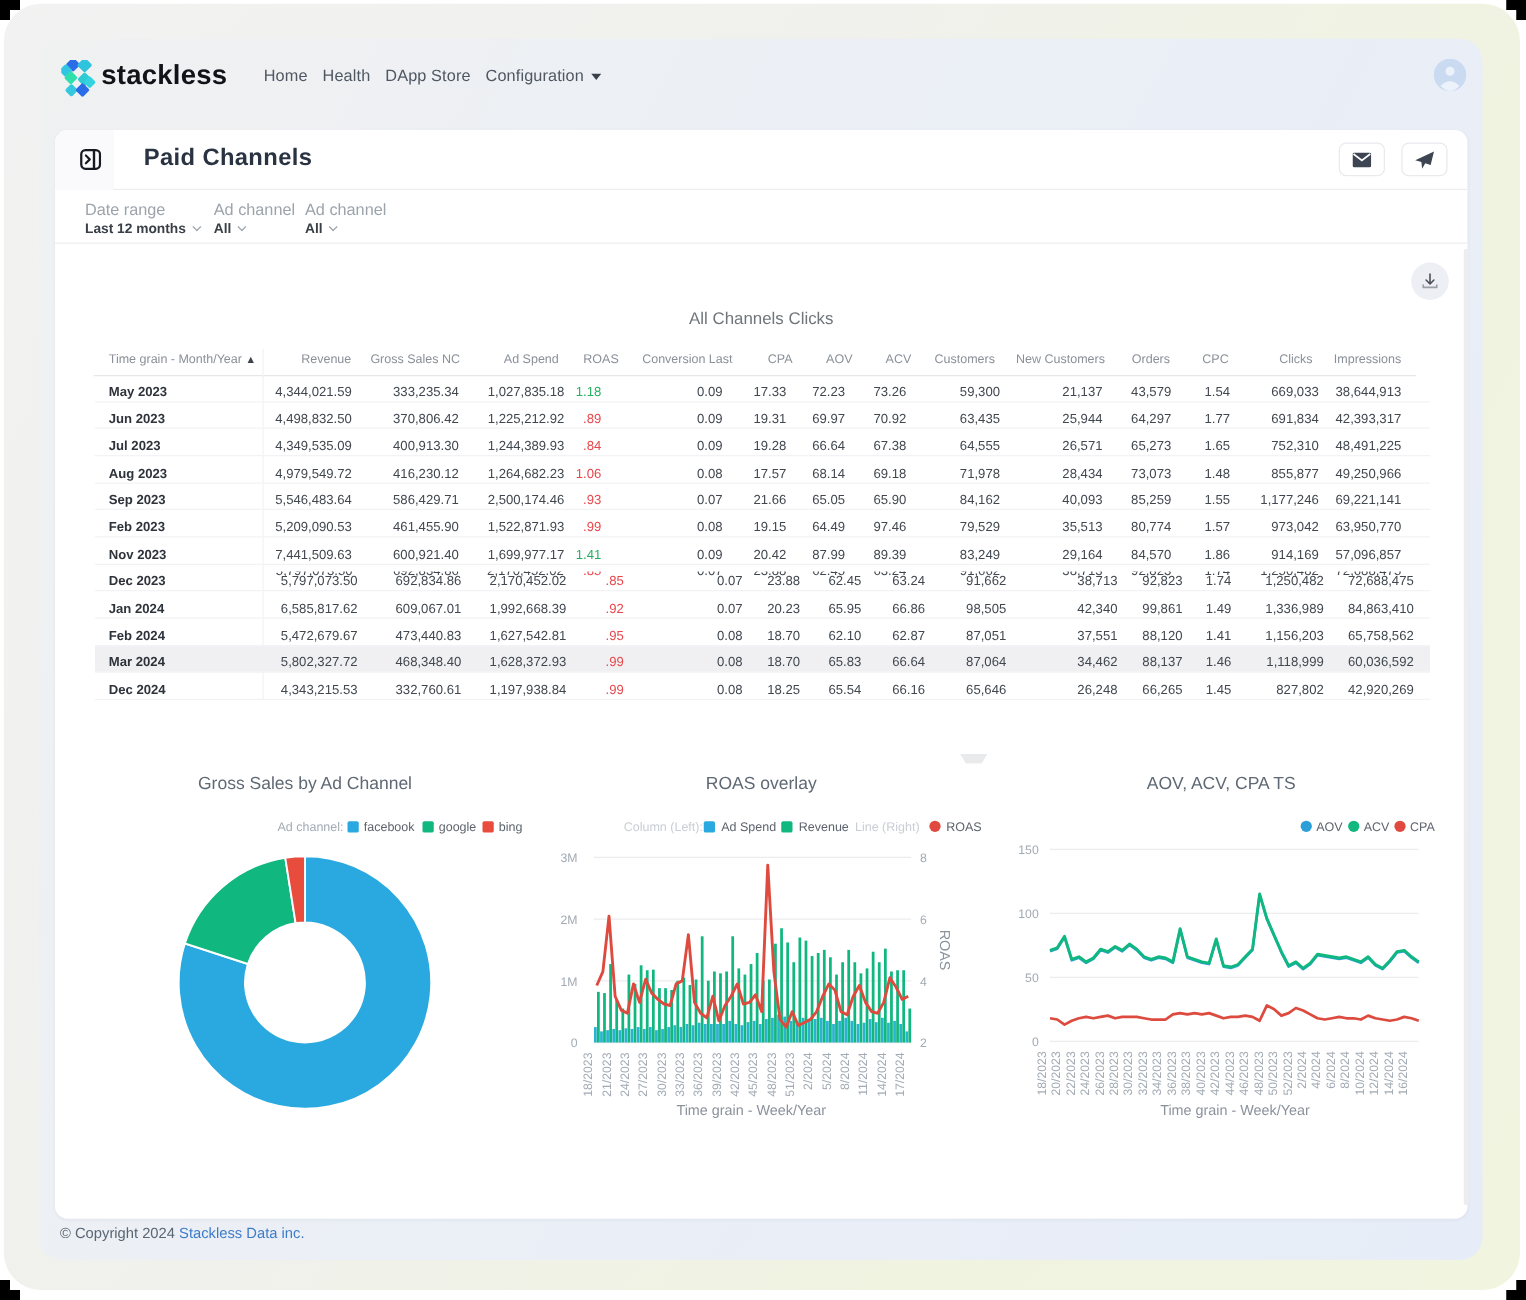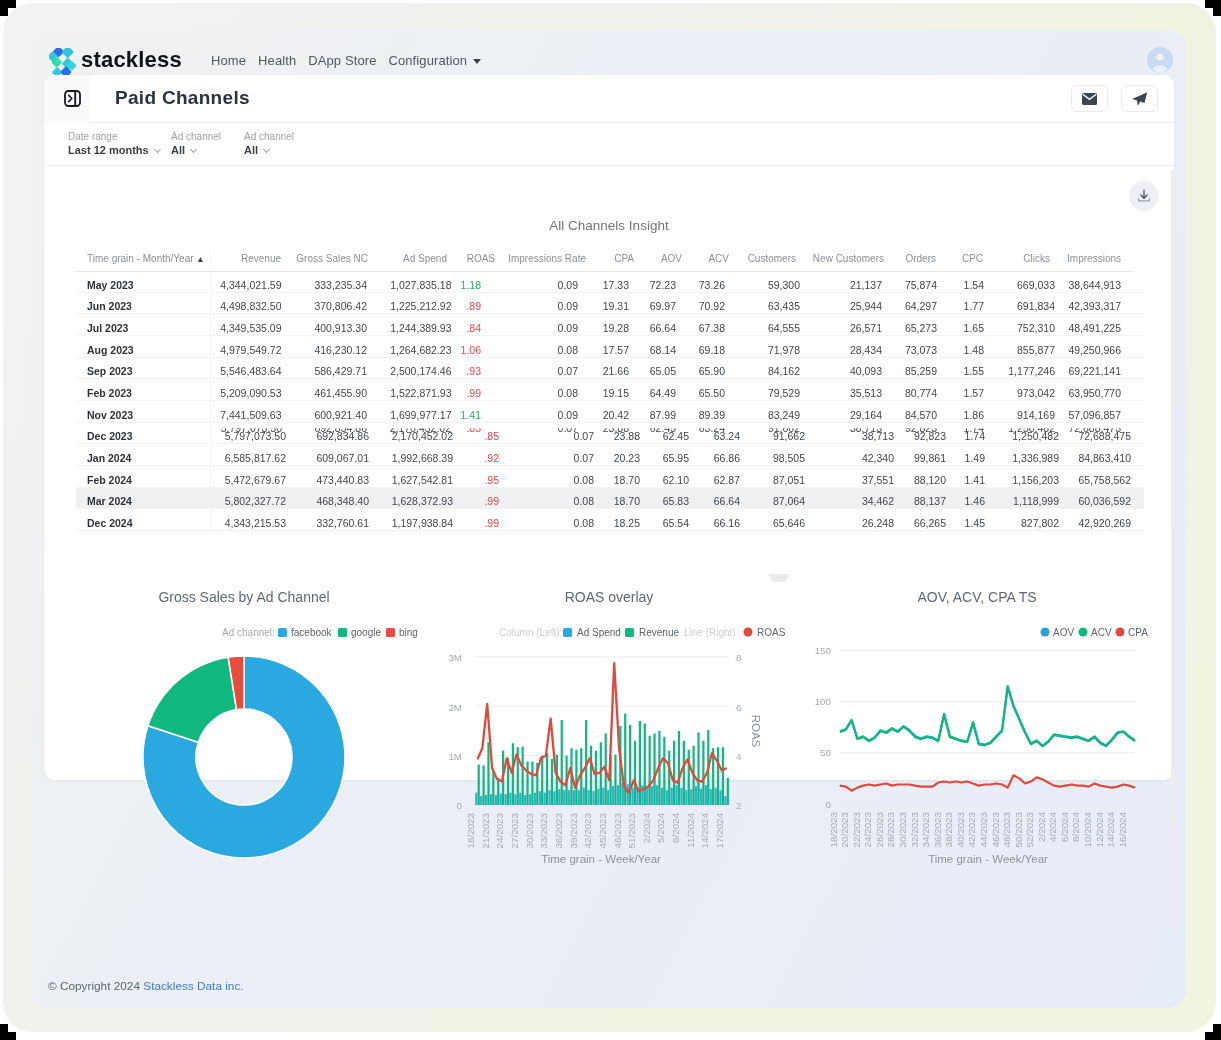--- a/index.html
+++ b/index.html
@@ -2,28 +2,28 @@
 <html><head><meta charset="utf-8"><style>
 *{margin:0;padding:0;box-sizing:border-box}
 html,body{width:1221px;height:1040px;background:#fff;font-family:"Liberation Sans",sans-serif;overflow:hidden;position:relative}
 .shell{position:absolute;left:3px;top:3px;right:5px;bottom:8px;border-radius:30px;background:linear-gradient(118deg,#f2f2f2 0%,#f0f1ec 40%,#f0f3e0 72%,#f1f4df 100%)}
 .app{position:absolute;left:31px;top:31px;width:1155px;height:977px;border-radius:18px;background:linear-gradient(118deg,#f0f1f1 0%,#ebeff6 45%,#e7edf8 100%)}
 .word{position:absolute;left:50px;top:16px;font-size:22px;letter-spacing:.2px;color:#101318;font-weight:700}
 .word span{font-weight:600}
 .navlinks{position:absolute;left:180px;top:22px;font-size:13px;font-weight:400;color:#4f5763;letter-spacing:.1px}
 .navlinks span.it{margin-right:12px}
 .caret{display:inline-block;width:0;height:0;border-left:4px solid transparent;border-right:4px solid transparent;border-top:5px solid #3a414b;vertical-align:middle;margin-left:6px}
-.card{position:absolute;left:44px;top:75px;width:1130px;height:705px;background:#fff;border-radius:10px;box-shadow:0 1px 3px rgba(40,50,80,.06)}
+.card{position:absolute;left:44px;top:104px;width:1130px;height:871px;background:#fff;border-radius:10px;box-shadow:0 1px 3px rgba(40,50,80,.06)}
 .sidebar{position:absolute;left:0;top:0;width:47px;height:48px;background:#fafafc;border-radius:10px 0 0 0}
 .hdr{position:absolute;left:47px;top:0;right:0;height:48px;border-bottom:1px solid #ededf0}
 .title{position:absolute;left:24px;top:12px;font-size:19px;font-weight:700;color:#2a3342;letter-spacing:.3px}
 .hbtn{position:absolute;top:10px;width:37px;height:27px;border:1px solid #e9eaee;border-radius:6px;background:#fff;display:flex;align-items:center;justify-content:center}
 .filters{position:absolute;left:0;top:48px;right:0;height:43px;border-bottom:1px solid #ededf0}
 .f{position:absolute;top:8px}
-.f .lab{font-size:10px;color:#9ca3ab}
+.f .lab{font-size:13px;color:#9ca3ab}
 .f .val{font-size:11px;font-weight:700;color:#383f47;margin-top:2px}
 .f .chev{display:inline-block;width:5px;height:5px;border-right:1.3px solid #9ca3ab;border-bottom:1.3px solid #9ca3ab;transform:rotate(45deg);margin-left:6px;vertical-align:2px}
 .dl{position:absolute;left:1085px;top:106px;width:30px;height:30px;border-radius:50%;background:#edeff4;display:flex;align-items:center;justify-content:center}
 .ttitle{position:absolute;left:0;top:143px;width:1130px;text-align:center;font-size:13.5px;color:#6f7579}
 .tbl{position:absolute;left:0;top:0;width:1130px;font-size:10.5px;color:#41474f}
 .hd{position:absolute;top:178px;font-size:10px;color:#8a9099;white-space:nowrap}
 .sort{font-size:8.5px;color:#3f444c;letter-spacing:0}
 .hline{position:absolute;left:31px;width:1058px;border-top:1px solid #e7e7eb}
 .vsep{position:absolute;width:1px;background:#f4f4f6}
 .row{position:absolute;left:32px;width:1068px;height:21.67px;border-bottom:1px solid #f3f3f5;overflow:hidden}
@@ -93,28 +93,28 @@
         <div class="lab">Ad channel</div>
         <div class="val">All<span class="chev"></span></div>
       </div>
   </div>
   <div class="dl">
       <svg width="18" height="18" viewBox="0 0 18 18">
         <path d="M9 3.2 L9 10.8 M5.9 8 L9 11.2 L12.1 8" fill="none" stroke="#4c525c" stroke-width="1.3" stroke-linecap="round" stroke-linejoin="round"></path>
         <path d="M3.6 12 L3.6 13.9 L14.4 13.9 L14.4 12" fill="none" stroke="#99a0a8" stroke-width="1.3" stroke-linecap="round" stroke-linejoin="round"></path>
       </svg>
     </div>
-  <div class="ttitle">All Channels Insight</div>
+  <div class="ttitle">All Channels Clicks</div>
   <div class="tbl">
       <span class="hd" style="left:43px">Time grain - Month/Year <span class="sort">▲</span></span>
       <span class="hd" style="right:893px">Revenue</span>
       <span class="hd" style="right:806px">Gross Sales NC</span>
       <span class="hd" style="right:727px">Ad Spend</span>
       <span class="hd" style="right:679px">ROAS</span>
-      <span class="hd" style="right:588px">Impressions Rate</span>
+      <span class="hd" style="right:588px">Conversion Last</span>
       <span class="hd" style="right:540px">CPA</span>
       <span class="hd" style="right:492px">AOV</span>
       <span class="hd" style="right:445px">ACV</span>
       <span class="hd" style="right:378px">Customers</span>
       <span class="hd" style="right:290px">New Customers</span>
       <span class="hd" style="right:238px">Orders</span>
       <span class="hd" style="right:191px">CPC</span>
       <span class="hd" style="right:124px">Clicks</span>
       <span class="hd" style="right:53px">Impressions</span>
       <div class="hline" style="top:196px"></div>
@@ -124,21 +124,21 @@
         <span class="v" style="right:862.5px">4,344,021.59</span>
         <span class="v" style="right:777px">333,235.34</span>
         <span class="v" style="right:692.5px">1,027,835.18</span>
         <span class="v roasg" style="right:663px">1.18</span>
         <span class="v" style="right:566px">0.09</span>
         <span class="v" style="right:515px">17.33</span>
         <span class="v" style="right:468px">72.23</span>
         <span class="v" style="right:419px">73.26</span>
         <span class="v" style="right:344px">59,300</span>
         <span class="v" style="right:262px">21,137</span>
-        <span class="v" style="right:207px">75,874</span>
+        <span class="v" style="right:207px">43,579</span>
         <span class="v" style="right:160px">1.54</span>
         <span class="v" style="right:89px">669,033</span>
         <span class="v" style="right:23px">38,644,913</span>
       </div>
       <div class="row" style="top:217.67px">
         <span class="m">Jun 2023</span>
         <span class="v" style="right:862.5px">4,498,832.50</span>
         <span class="v" style="right:777px">370,806.42</span>
         <span class="v" style="right:692.5px">1,225,212.92</span>
         <span class="v roasr" style="right:663px">.89</span>
@@ -206,21 +206,21 @@
       </div>
       <div class="row" style="top:304.35px">
         <span class="m">Feb 2023</span>
         <span class="v" style="right:862.5px">5,209,090.53</span>
         <span class="v" style="right:777px">461,455.90</span>
         <span class="v" style="right:692.5px">1,522,871.93</span>
         <span class="v roasr" style="right:663px">.99</span>
         <span class="v" style="right:566px">0.08</span>
         <span class="v" style="right:515px">19.15</span>
         <span class="v" style="right:468px">64.49</span>
-        <span class="v" style="right:419px">65.50</span>
+        <span class="v" style="right:419px">97.46</span>
         <span class="v" style="right:344px">79,529</span>
         <span class="v" style="right:262px">35,513</span>
         <span class="v" style="right:207px">80,774</span>
         <span class="v" style="right:160px">1.57</span>
         <span class="v" style="right:89px">973,042</span>
         <span class="v" style="right:23px">63,950,770</span>
       </div>
       <div class="row" style="top:326.02px">
         <span class="m">Nov 2023</span>
         <span class="v" style="right:862.5px">7,441,509.63</span>

